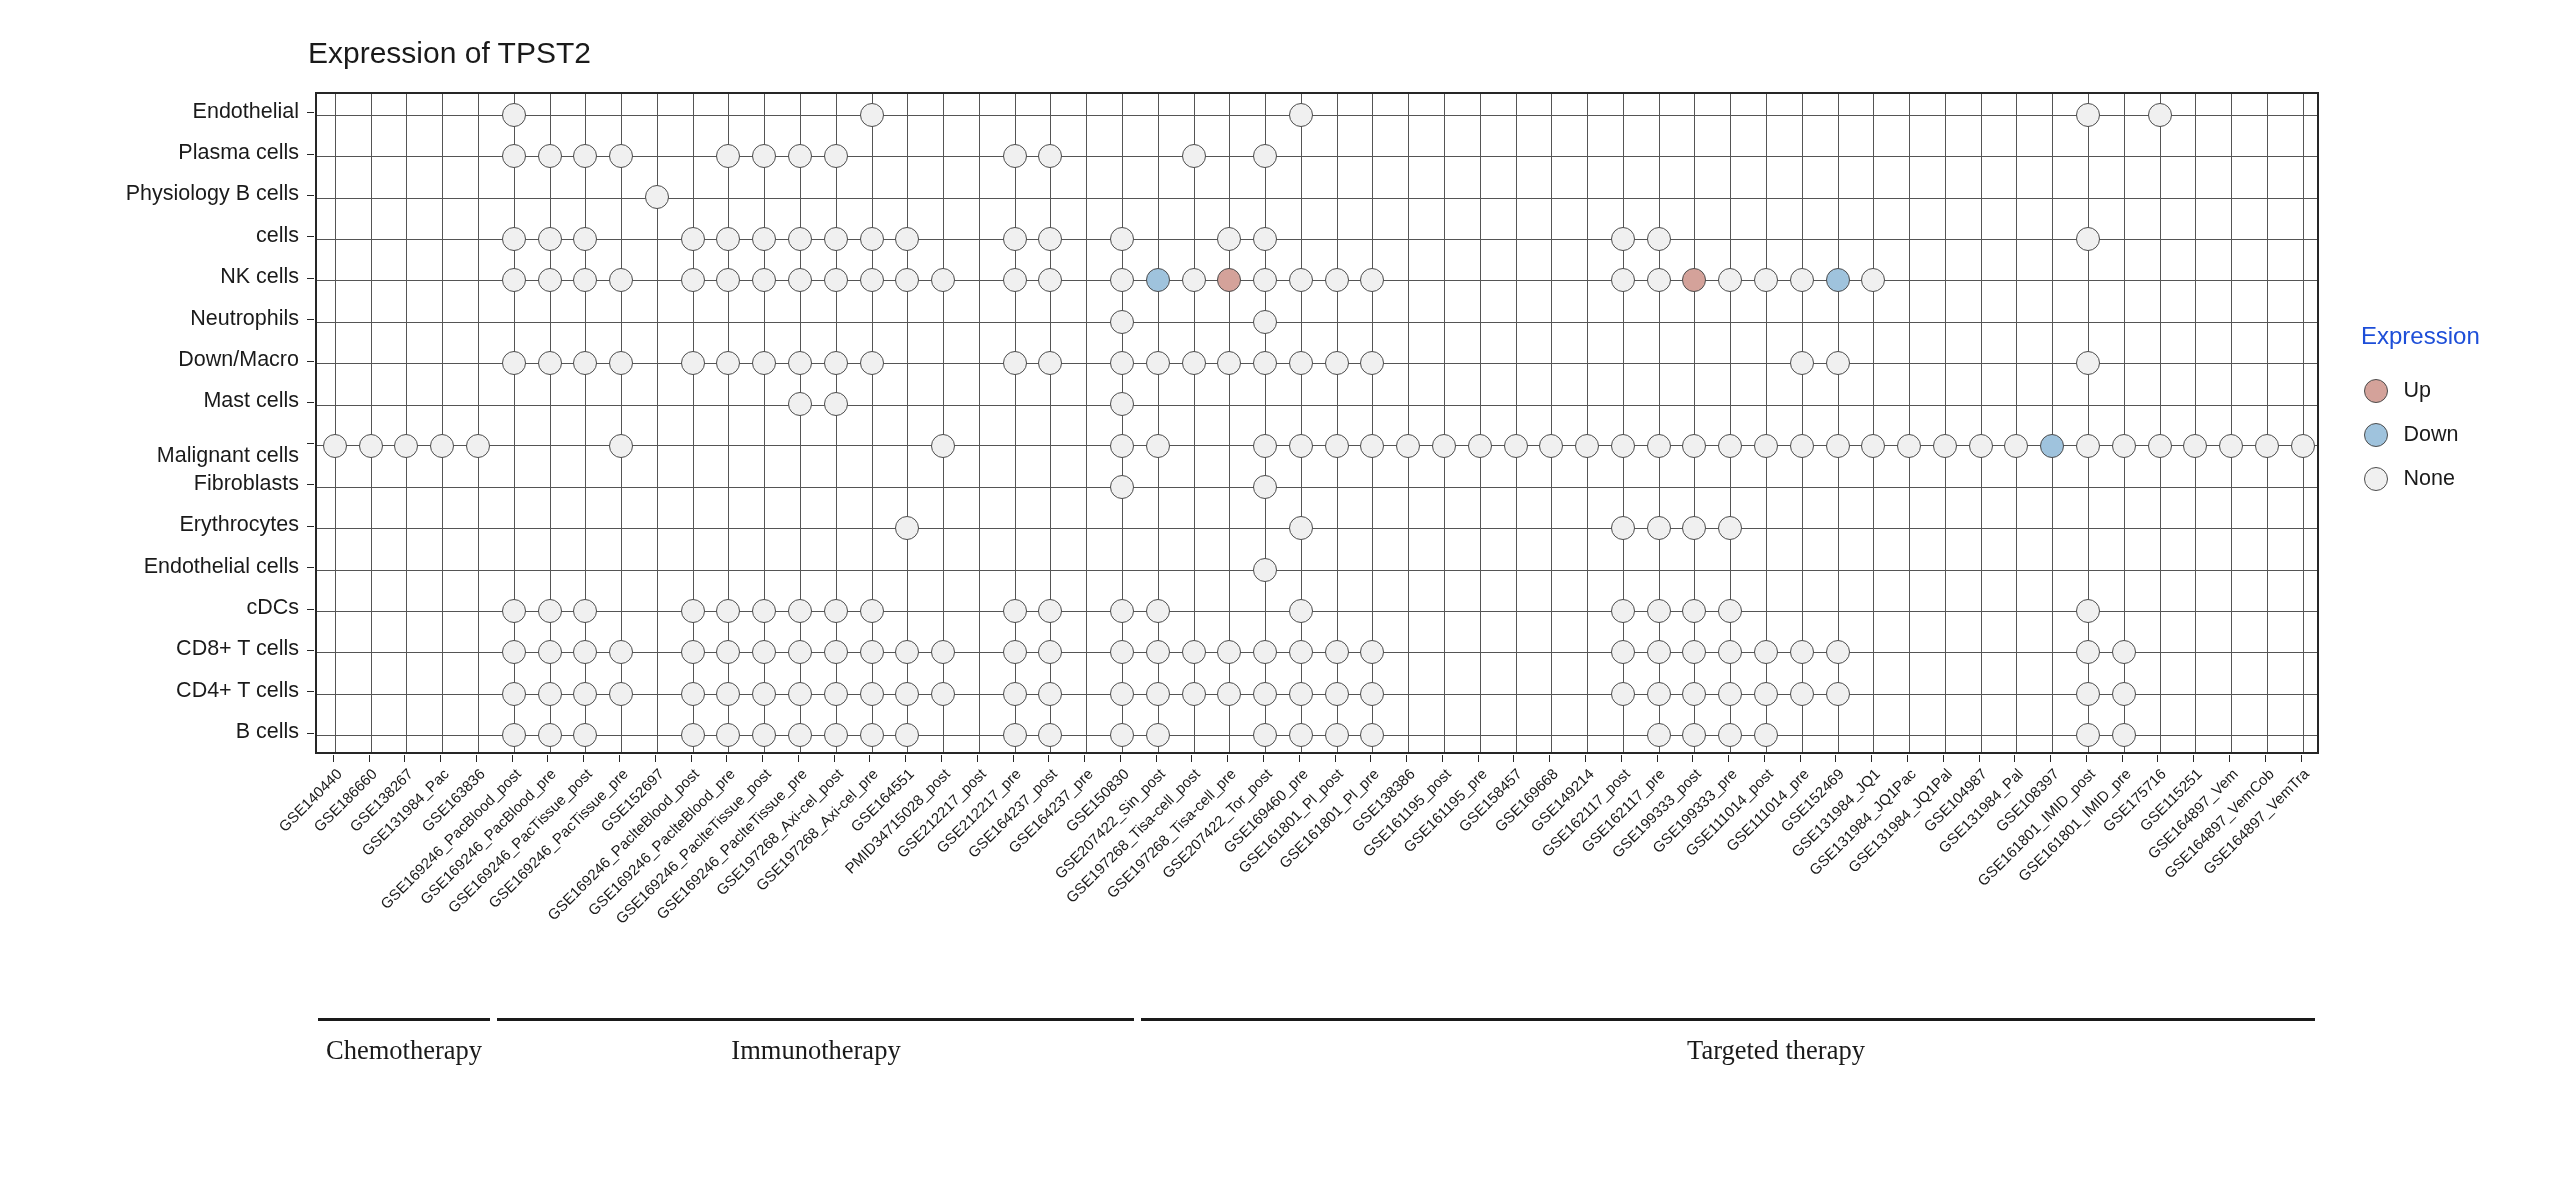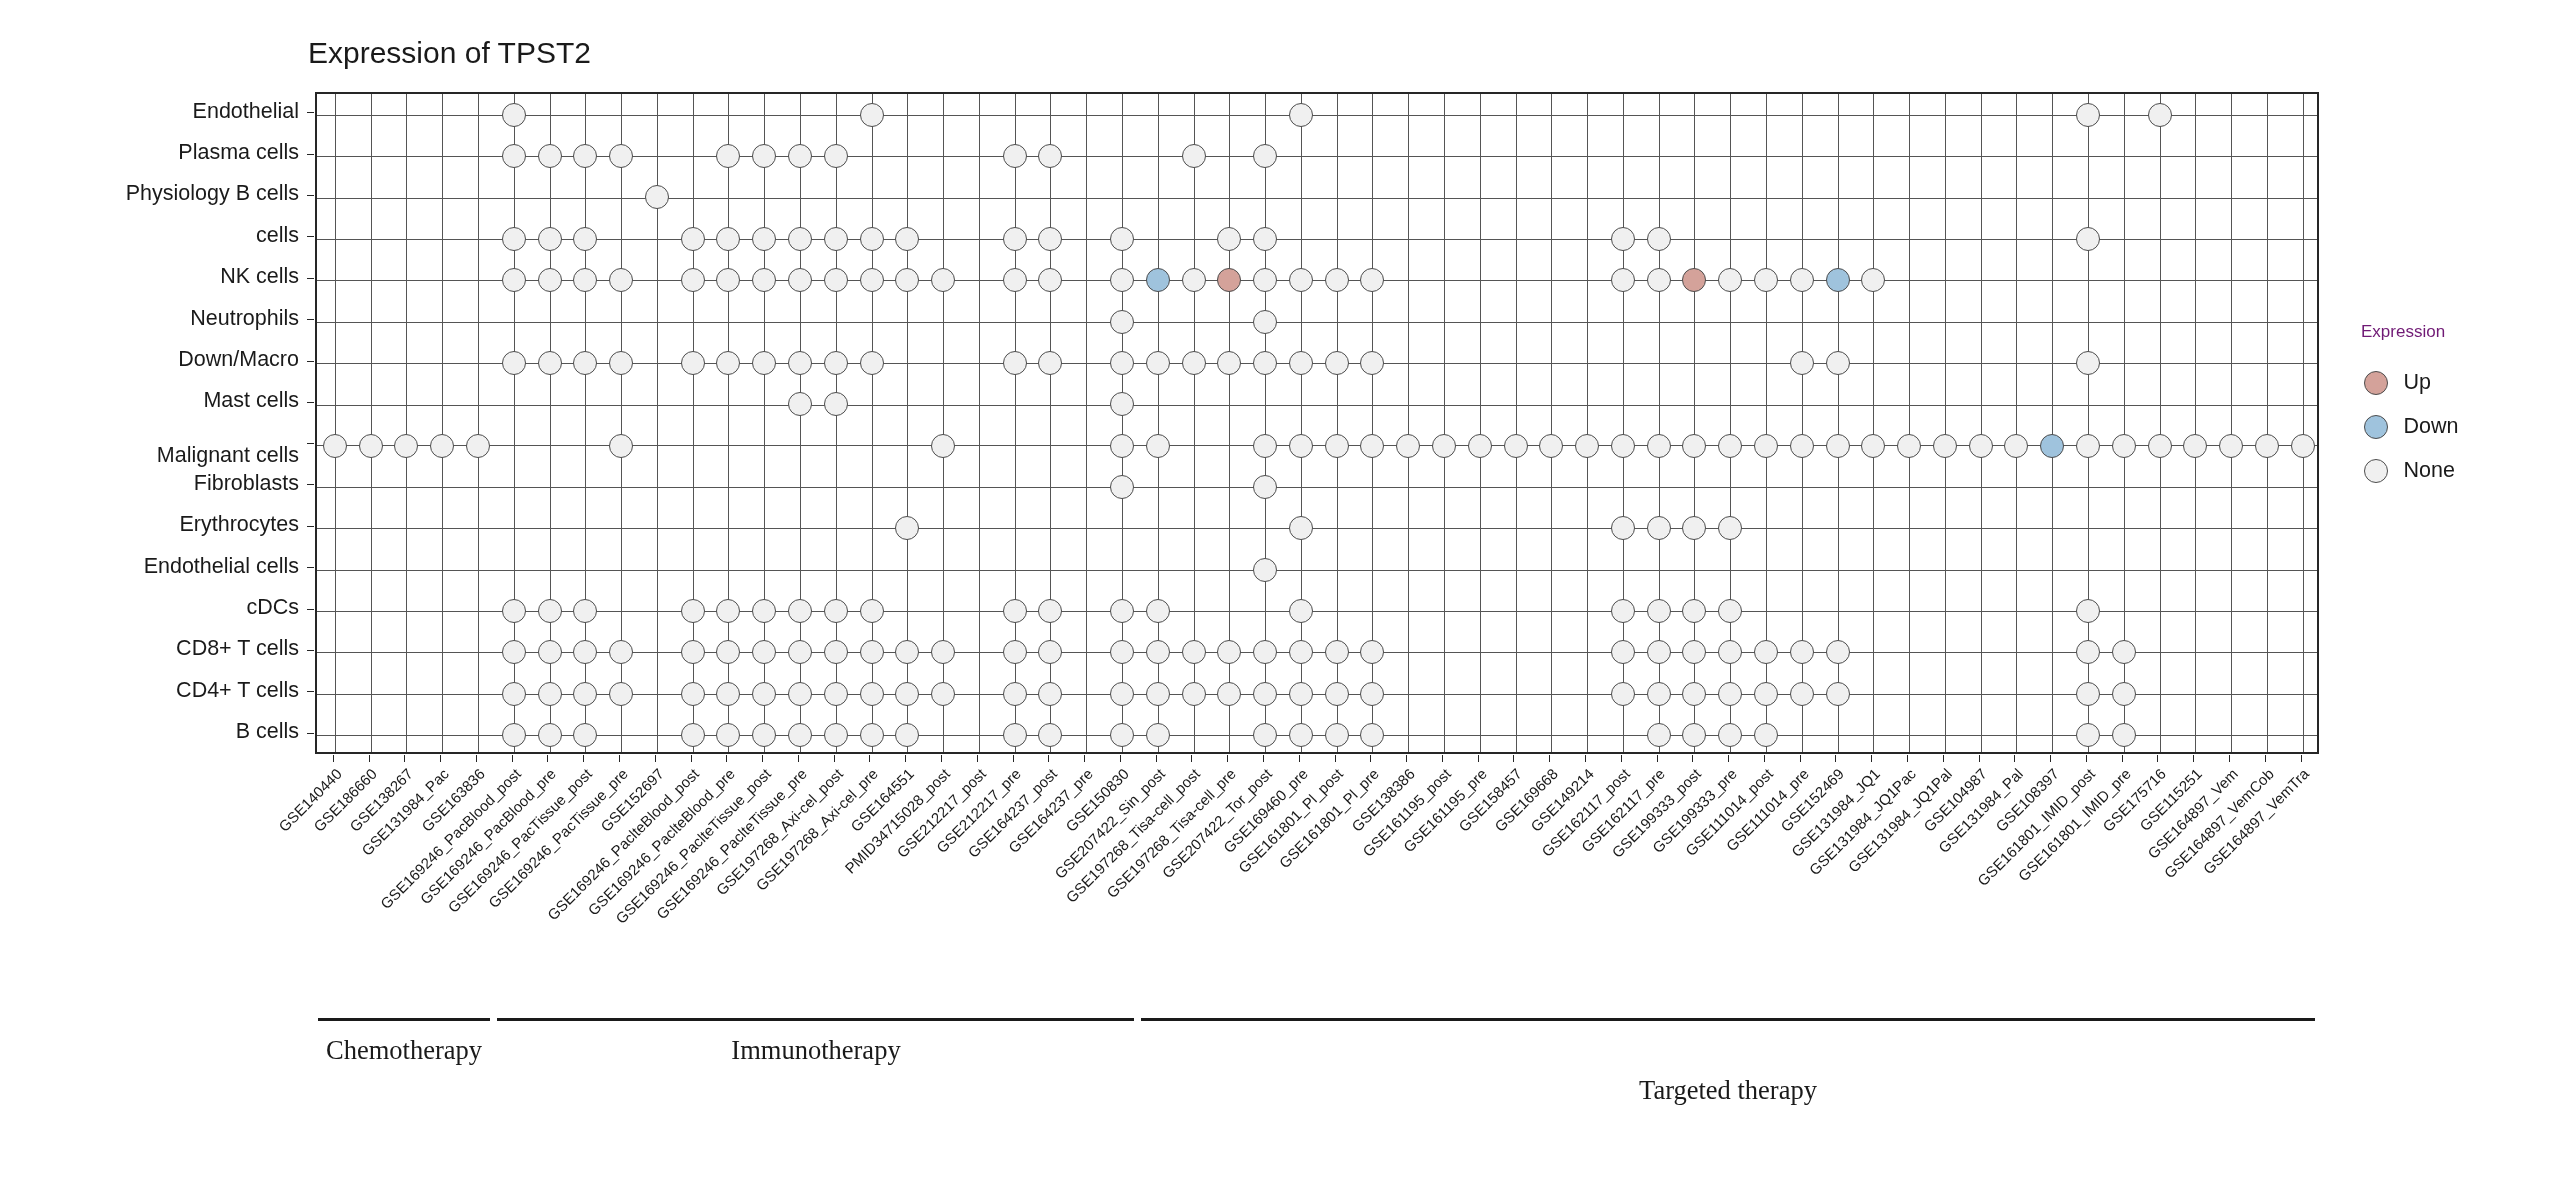--- a/index.html
+++ b/index.html
@@ -105,22 +105,22 @@
   }
 
   
   #legend {
     position: absolute;
     left: 2361px;
     top: 322px;
     width: 200px;
   }
   .legend-title {
-    font-size: 17px;
-    color: #701a75;
+    font-size: 24px;
+    color: #1d4ed8;
     margin-bottom: 18.6px;
     white-space: nowrap;
   }
   .legend-row {
     display: flex;
     align-items: center;
     height: 44px;
   }
   .legend-swatch {
     width: 24px;
@@ -612,21 +612,21 @@
       <div class="xlabel" style="left: 834px; width: 1431px; top: 765px;">GSE164897_VemCob</div>
       <div class="xtick" style="left: 2301px; top: 755px;"></div>
       <div class="xlabel" style="left: 869px; width: 1431px; top: 765px;">GSE164897_VemTra</div>
     </div>
   <div id="groups">
       <div class="group-line" style="left: 318px; width: 172px; top: 1018px;"></div>
       <div class="group-label" style="left: 404px; top: 1035px;">Chemotherapy</div>
       <div class="group-line" style="left: 497px; width: 637px; top: 1018px;"></div>
       <div class="group-label" style="left: 816px; top: 1035px;">Immunotherapy</div>
       <div class="group-line" style="left: 1141px; width: 1174px; top: 1018px;"></div>
-      <div class="group-label" style="left: 1728px; top: 1035px; margin-top: 40px;">Targeted therapy</div>
+      <div class="group-label" style="left: 1776px; top: 1035px;">Targeted therapy</div>
     </div>
 
   <div id="legend">
     <div class="legend-title">Expression</div>
     <div id="legend-items">
         <div class="legend-row">
           <div class="legend-swatch" style="background: rgb(212, 162, 154);"></div>
           <div class="legend-label">Up</div>
         </div>
         <div class="legend-row">

